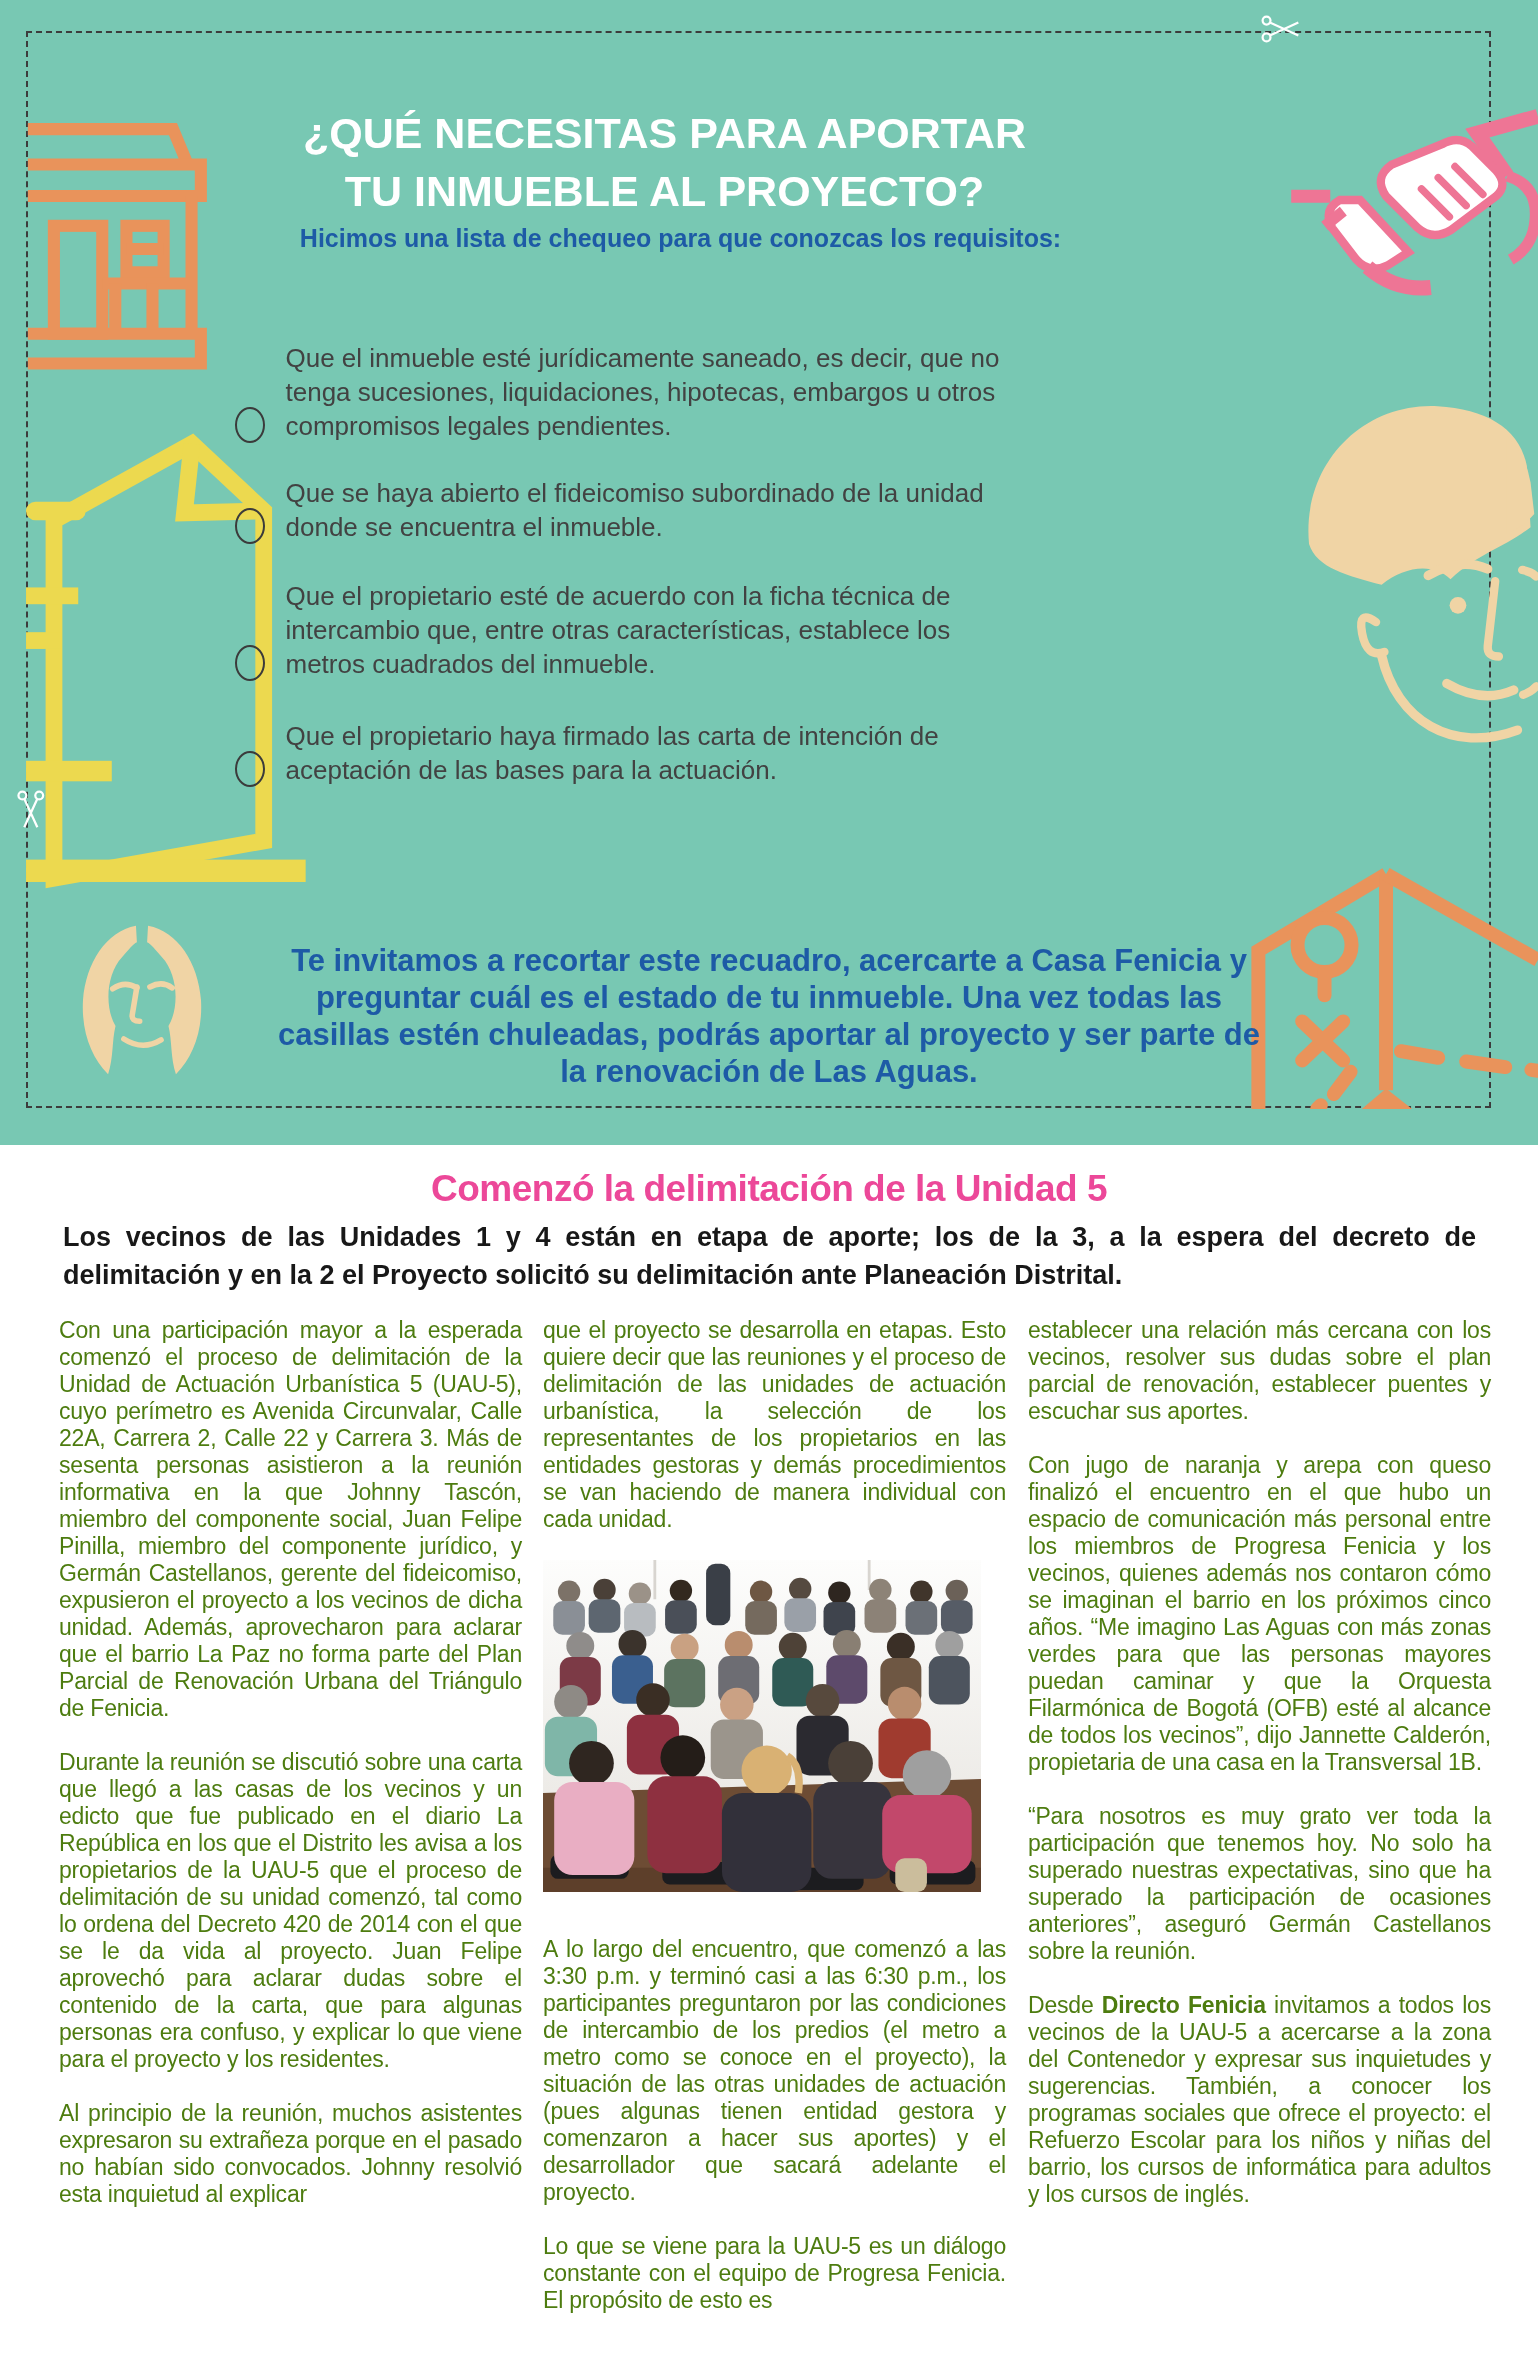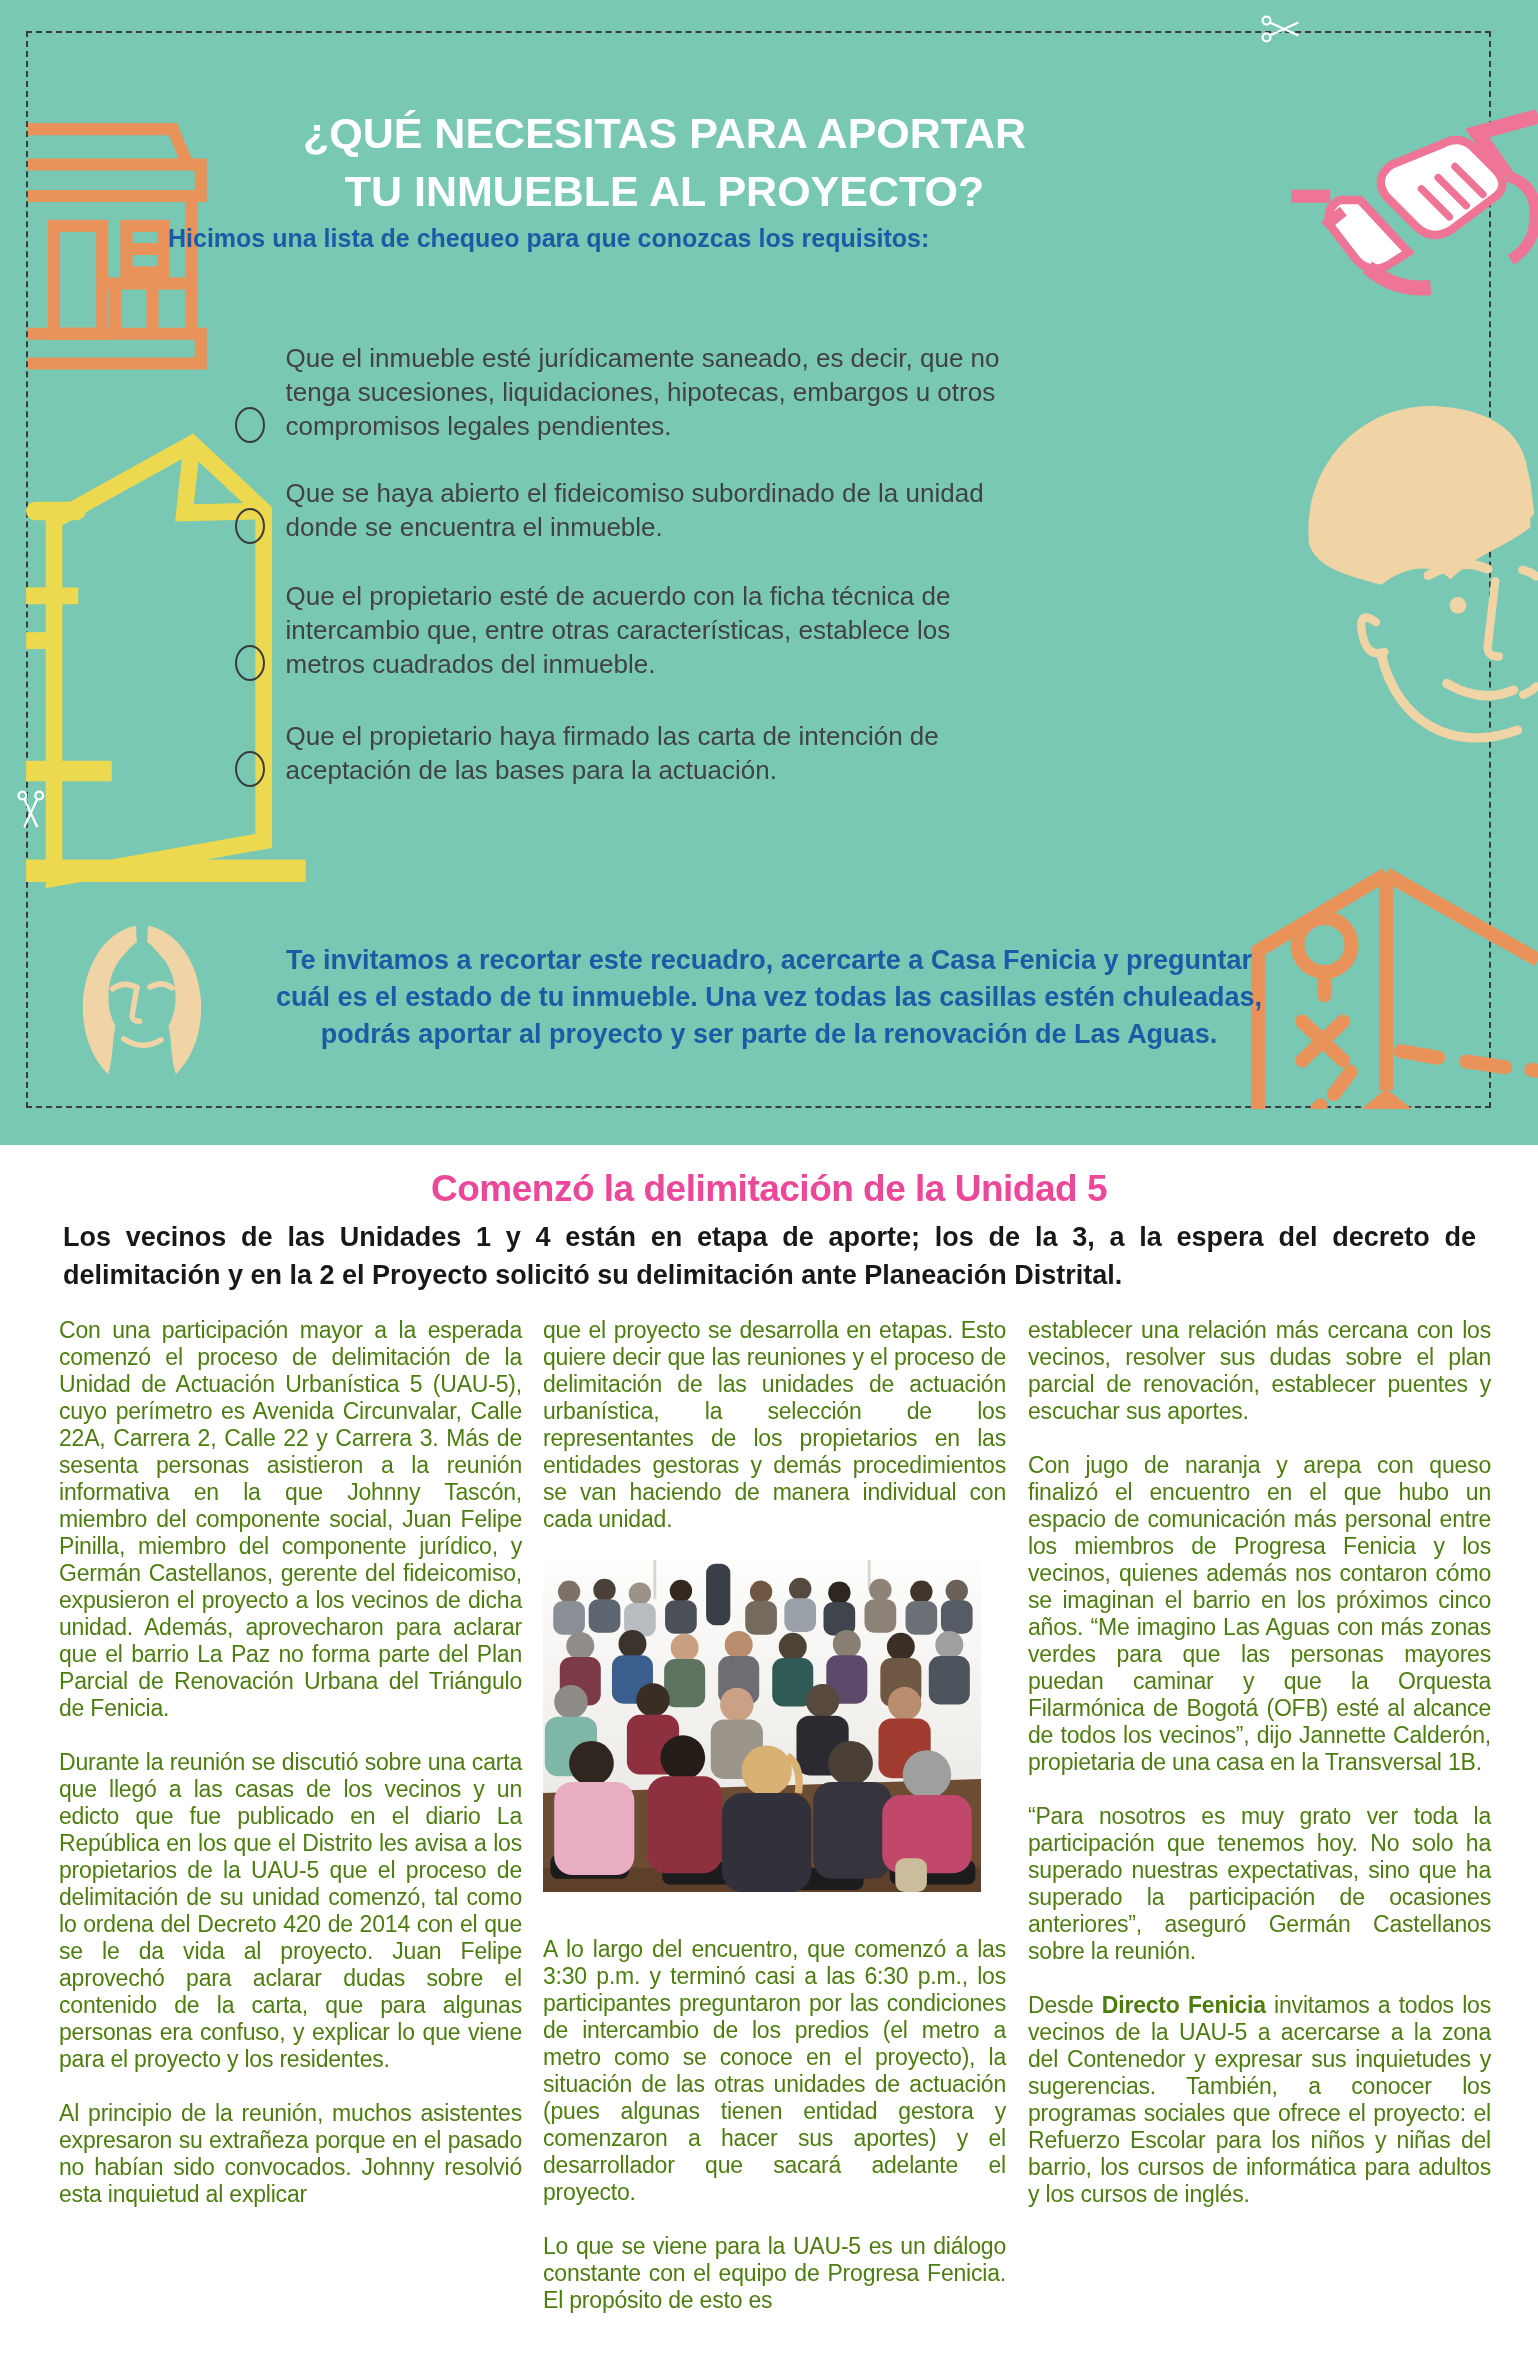--- a/index.html
+++ b/index.html
@@ -17,36 +17,36 @@
     border:2.8px dashed #3c3c3c; box-sizing:border-box;
   }
   .icon-abs { position:absolute; }
   .coupon-title {
     position:absolute; left:152px; top:104px; width:1025px;
     text-align:center; color:#ffffff; font-weight:800;
     font-size:43px; line-height:58px; letter-spacing:0px;
   }
   .coupon-subtitle {
     position:absolute; left:168px; top:224px; width:1025px;
-    text-align:left; color:#1d5aa6; font-weight:700; font-size:25px;
+    text-align:center; color:#1d5aa6; font-weight:700; font-size:25px;
   }
   .checklist { position:absolute; left:235px; top:341px; width:774px; }
   .check-item { display:flex; align-items:flex-end; }
   .check-item.m1 { margin-bottom:33px; }
   .check-item.m2 { margin-bottom:35px; }
   .check-item.m3 { margin-bottom:38px; }
   .check-circle {
     flex:none; width:26px; height:32px; border:2.8px solid #3b3b3b;
     border-radius:50%; margin-right:20.5px; background:transparent;
   }
   .check-text { font-size:26px; line-height:34px; color:#424242; width:718px; }
   .coupon-cta {
     position:absolute; left:275px; top:942px; width:988px;
     text-align:center; color:#1d5aa6; font-weight:700;
-    font-size:27px; line-height:37px;
+    font-size:31px; line-height:37px;
   }
   svg { display:block; }
   
   .article-title {
     position:absolute; left:0; top:1168px; width:1538px; text-align:center;
     color:#ec4899; font-weight:800; font-size:37px; letter-spacing:-0.5px;
   }
   .article-lead {
     position:absolute; left:63px; top:1218px; width:1413px;
     color:#181818; font-weight:700; font-size:27px; line-height:38px;

